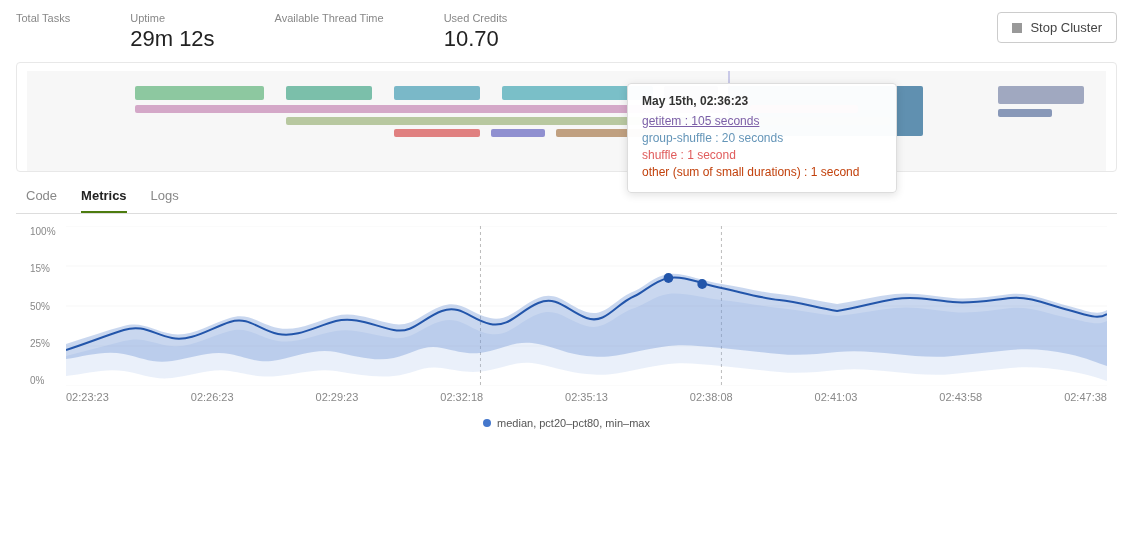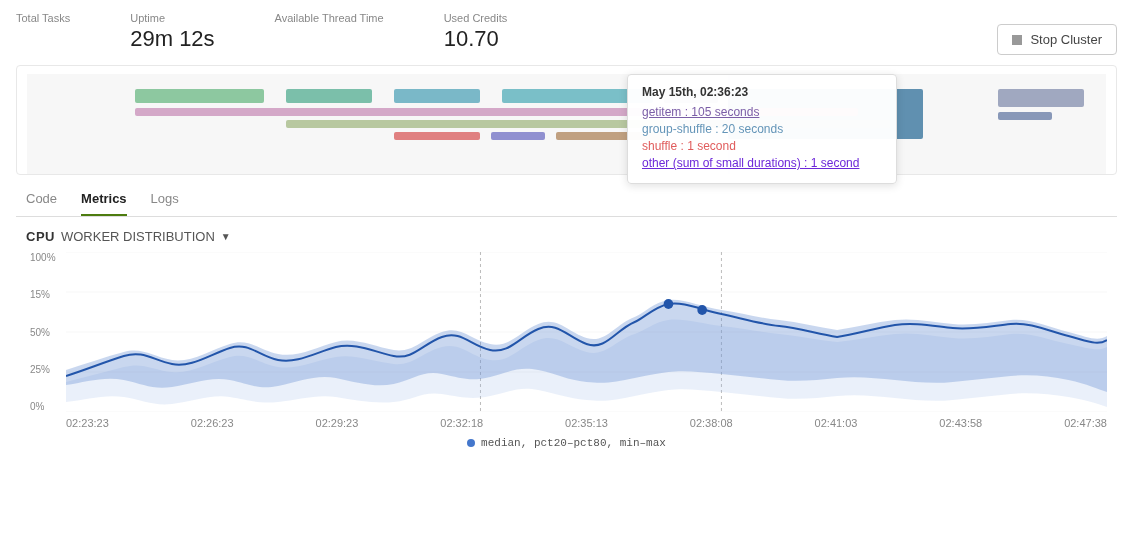--- a/index.html
+++ b/index.html
@@ -45,21 +45,21 @@
       display: flex;
       align-items: center;
       gap: 8px;
       padding: 7px 14px;
       border: 1px solid #ccc;
       background: #fff;
       border-radius: 4px;
       cursor: pointer;
       font-size: 13px;
       color: #444;
-      margin-top: 12px;
+      margin-top: 0;
     }
     .stop-cluster-btn .btn-icon {
       width: 10px;
       height: 10px;
       background: #999;
       display: inline-block;
     }
     .chart-area {
       position: relative;
       margin-bottom: 8px;
@@ -82,21 +82,21 @@
     }
     .time-axis {
       display: flex;
       justify-content: space-between;
       padding: 4px 10px;
       font-size: 10px;
       color: #888;
     }
     .tooltip-overlay {
       position: absolute;
-      top: 8px;
+      top: 20px;
       left: 610px;
       background: rgba(255,255,255,0.97);
       border: 1px solid #ddd;
       border-radius: 4px;
       padding: 10px 14px;
       font-size: 12px;
       z-index: 10;
       min-width: 270px;
       box-shadow: 0 2px 8px rgba(0,0,0,0.12);
     }
@@ -104,21 +104,21 @@
       font-weight: 600;
       color: #333;
       margin-bottom: 6px;
     }
     .tooltip-item {
       margin-bottom: 3px;
     }
     .tooltip-item.getitem { color: #7b5ea7; text-decoration: underline; }
     .tooltip-item.group-shuffle { color: #6495b8; }
     .tooltip-item.shuffle { color: #e05c5c; }
-    .tooltip-item.other { color: #6d28d9; text-decoration: underline; }
+    .tooltip-item.other { color: #c2410c; }
     .zoom-out-btn {
       position: absolute;
       top: 8px;
       right: 10px;
       display: flex;
       align-items: center;
       gap: 6px;
       padding: 6px 12px;
       border: 1px solid #ccc;
       background: #fff;
@@ -195,24 +195,23 @@
       justify-content: space-between;
       font-size: 11px;
       color: #888;
       padding: 2px 0 0 40px;
     }
     .legend-row {
       display: flex;
       justify-content: center;
       align-items: center;
       gap: 6px;
-      margin-top: 5px;
+      margin-top: 11px;
       font-size: 11px;
       color: #555;
-      font-family: Liberation Mono, monospace;
     }
     .legend-dot {
       width: 8px;
       height: 8px;
       border-radius: 50%;
       background: #4477cc;
       display: inline-block;
     }
   </style>
 </head>
@@ -287,25 +286,20 @@
     </div>
   </div>
 
   <div class="tabs-row">
     <div class="tab">Code</div>
     <div class="tab active">Metrics</div>
     <div class="tab">Logs</div>
   </div>
 
   <div class="cpu-section">
-    <div class="cpu-header">
-      <span class="cpu-label">CPU</span>
-      <span class="cpu-sublabel">WORKER DISTRIBUTION</span>
-      <span class="dropdown-arrow">▼</span>
-    </div>
 
     <div class="cpu-chart-container">
       
       <div class="y-axis-labels">
         <span>100%</span>
         <span>15%</span>
         <span>50%</span>
         <span>25%</span>
         <span>0%</span>
       </div>

